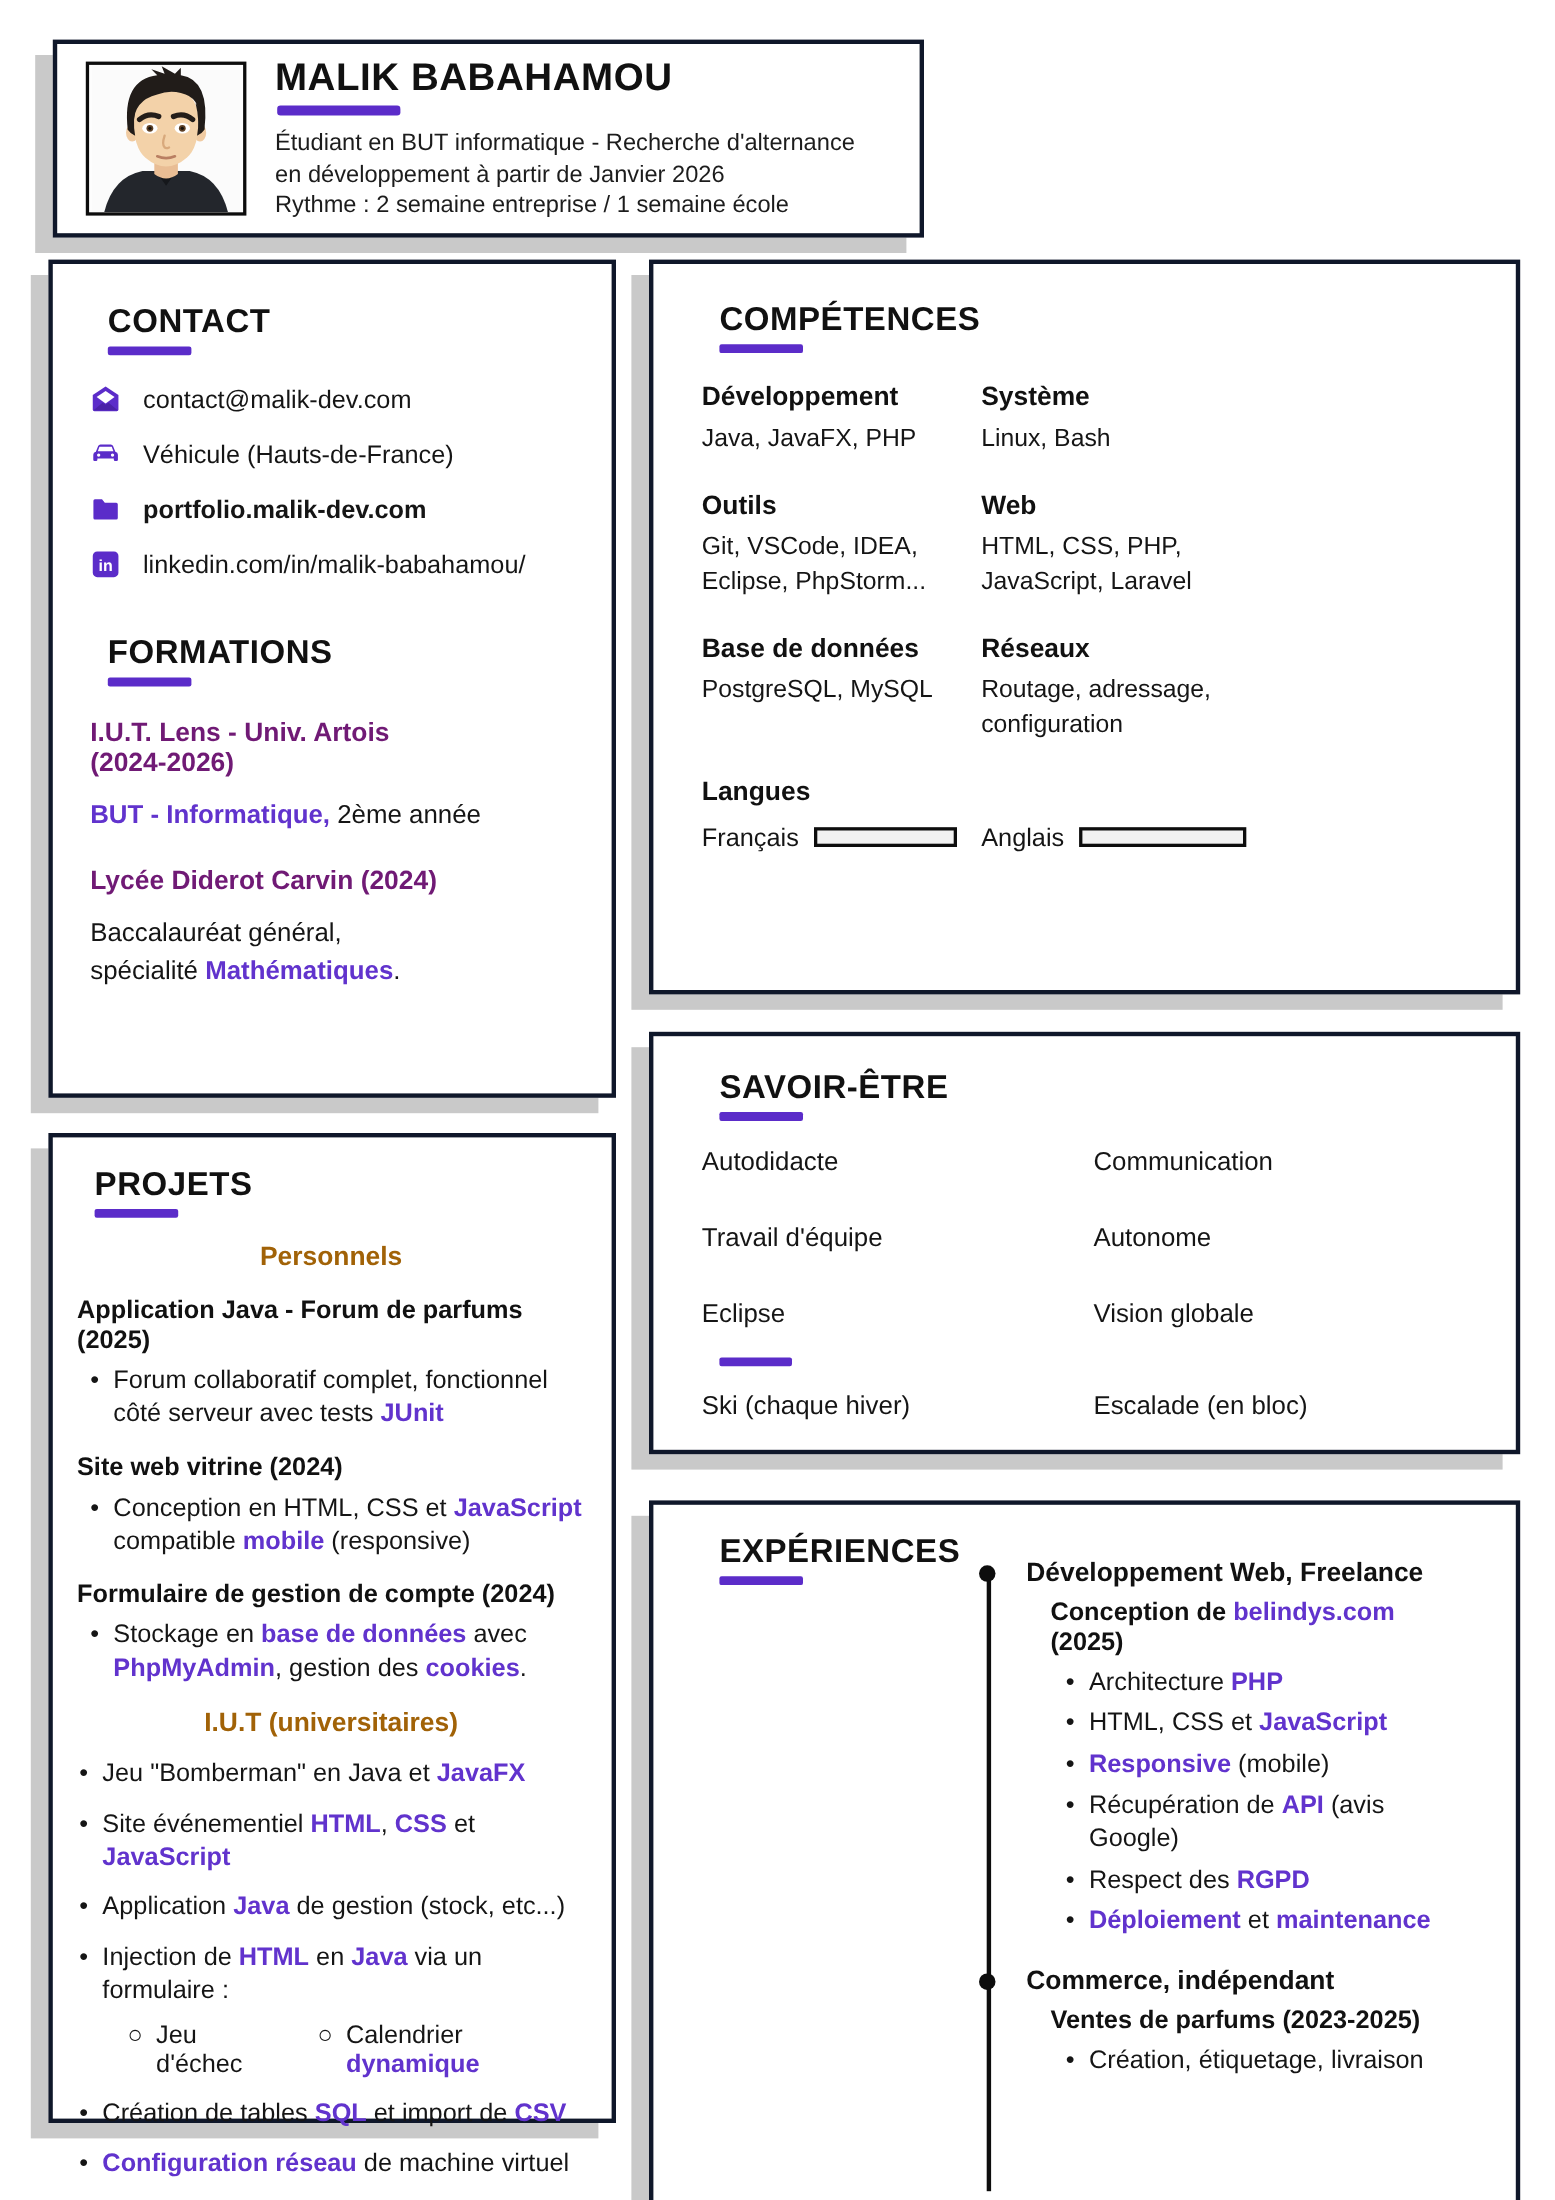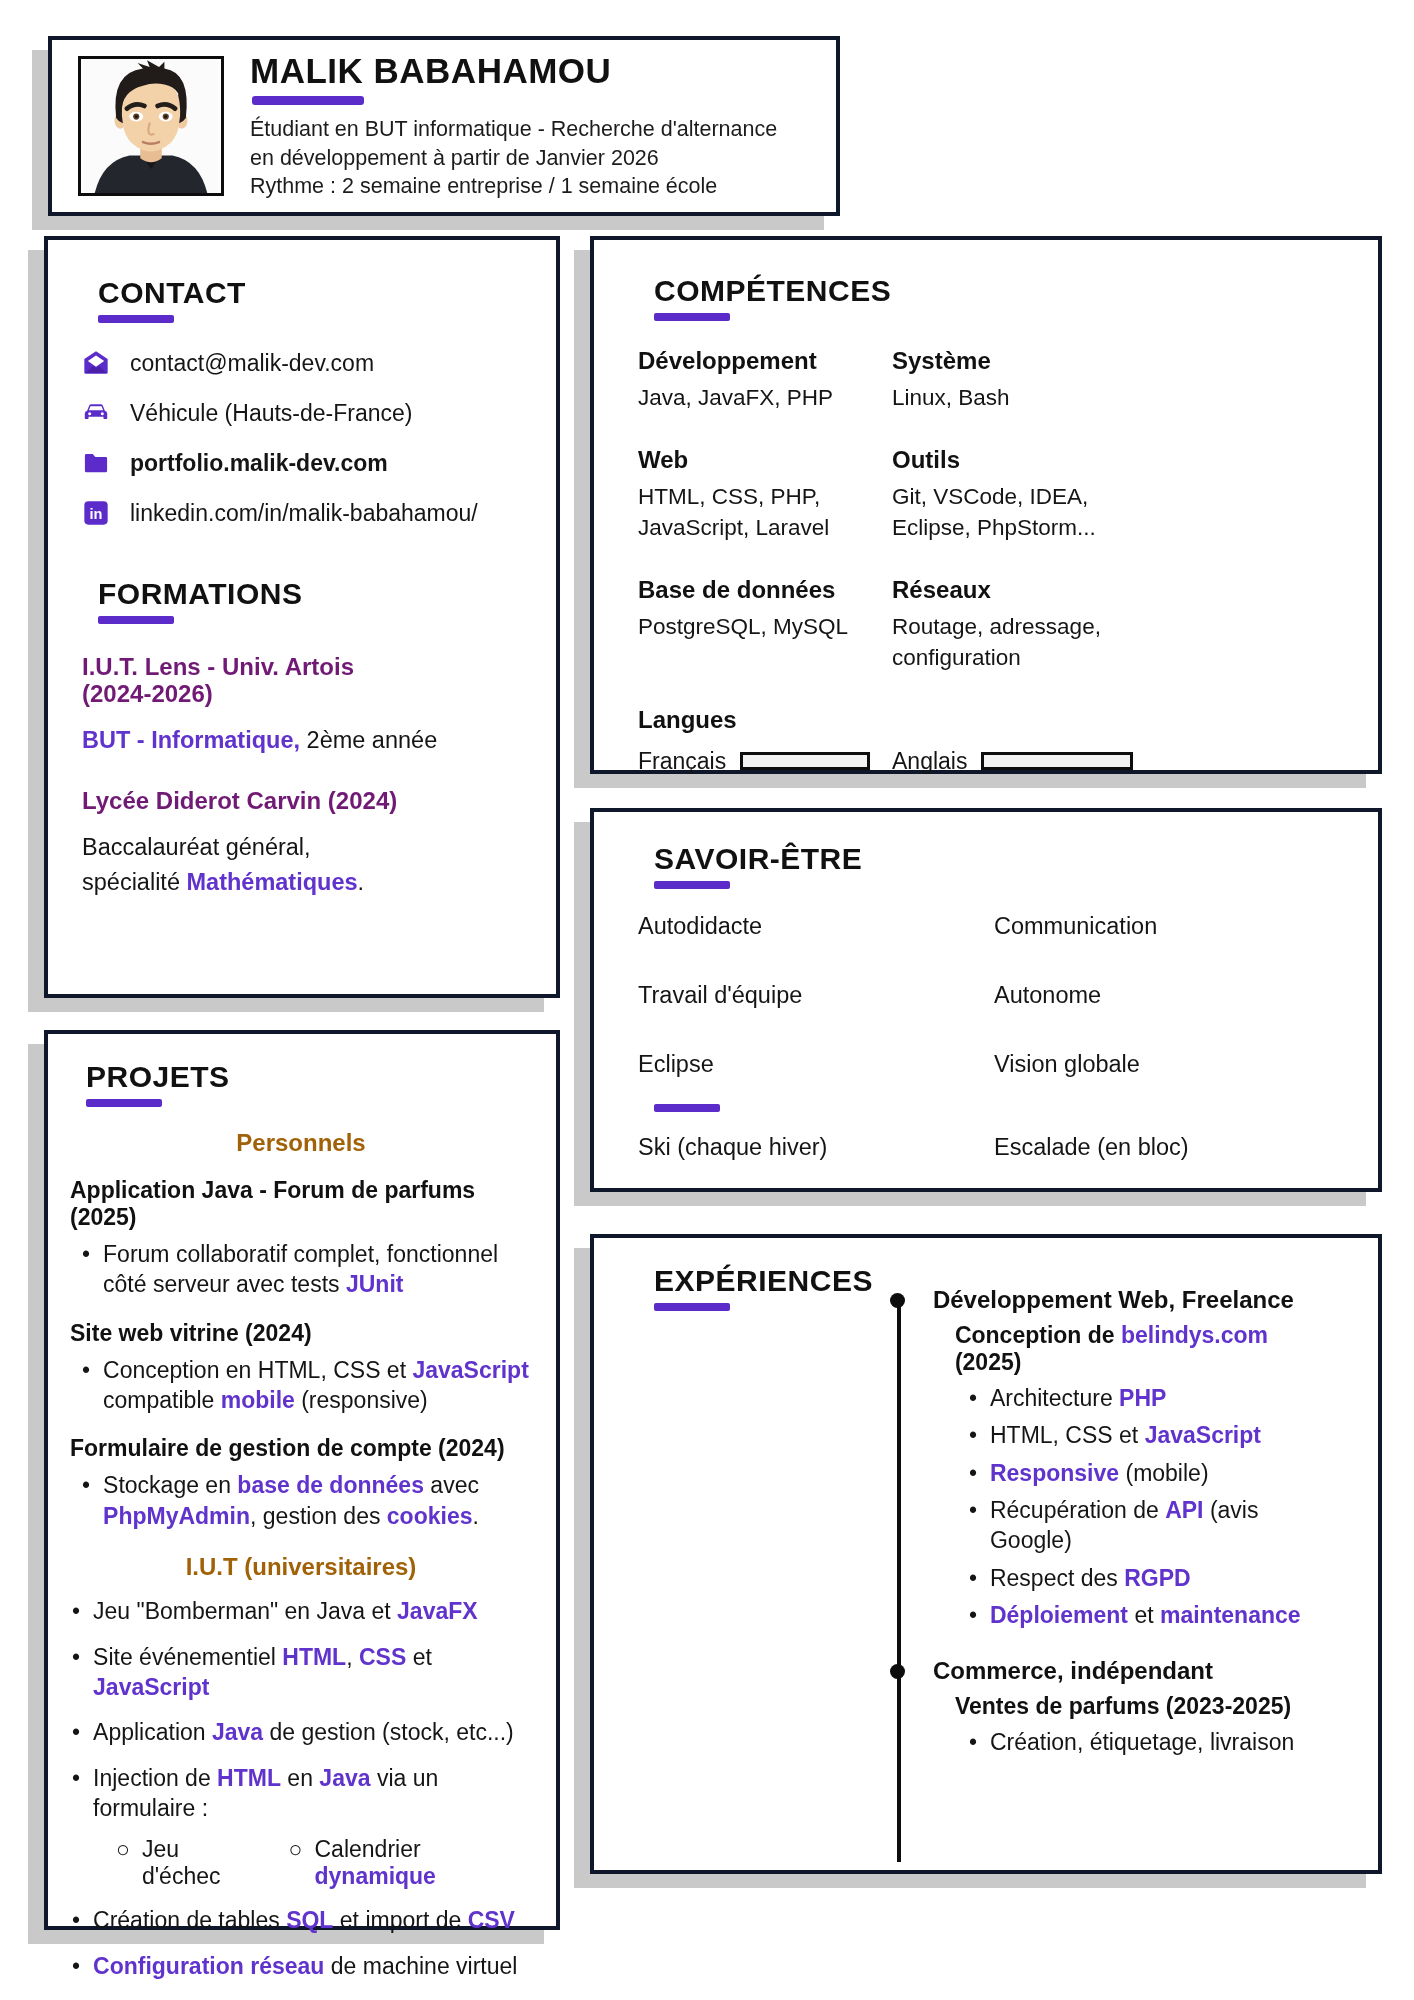--- a/index.html
+++ b/index.html
@@ -56,21 +56,21 @@
   
   .projets-box{ margin-top:32px; height:900px; padding:26px 24px 26px 22px; }
   .center-sub{ text-align:center; font-size:24px; font-weight:800; color:#a16207; margin-top:22px; }
   .proj-title{ font-size:23px; font-weight:800; color:#111; margin-top:20px; }
   .bullet-row{ display:flex; gap:13px; margin-top:8px; font-size:23px; line-height:1.32; padding-left:12px; }
   .bullet-row .bdot{ flex:0 0 auto; }
   .iut-list .bullet-row{ margin-top:15px; padding-left:2px; }
   .sub-bullets{ display:flex; gap:34px; margin-top:13px; padding-left:46px; font-size:23px; }
   .sub-bullets .grp{ display:flex; gap:12px; }
   
-  .competences-box{ height:538px; padding:34px 44px; }
+  .competences-box{ height:668px; padding:34px 44px; }
   .comp-grid{ display:grid; grid-template-columns:232px auto; column-gap:22px; margin-top:26px; }
   .comp-cell{ margin-bottom:32px; }
   .comp-label{ font-size:24px; font-weight:800; color:#111; }
   .comp-value{ font-size:22.5px; line-height:1.4; margin-top:7px; white-space:pre-line; }
   .lang-row{ display:grid; grid-template-columns:232px auto; column-gap:22px; margin-top:2px; }
   .lang-cell{ display:flex; align-items:center; gap:14px; font-size:23px; }
   .bar{ width:152px; height:18px; border:3px solid #0d0d0d; background:#f2f2f2; }
   .bar-fill{ height:100%; background:var(--accent); }
   
   .savoir-box{ margin-top:34px; height:384px; padding:30px 44px; }
@@ -279,28 +279,28 @@
       <div class="comp-grid">
         <div class="comp-cell">
           <div class="comp-label">Développement</div>
           <div class="comp-value">Java, JavaFX, PHP</div>
         </div>
         <div class="comp-cell">
           <div class="comp-label">Système</div>
           <div class="comp-value">Linux, Bash</div>
         </div>
         <div class="comp-cell">
+          <div class="comp-label">Outils</div>
+          <div class="comp-value">Git, VSCode, IDEA,
+Eclipse, PhpStorm...</div>
+        </div>
+        <div class="comp-cell">
           <div class="comp-label">Web</div>
           <div class="comp-value">HTML, CSS, PHP,
 JavaScript, Laravel</div>
-        </div>
-        <div class="comp-cell">
-          <div class="comp-label">Outils</div>
-          <div class="comp-value">Git, VSCode, IDEA,
-Eclipse, PhpStorm...</div>
         </div>
         <div class="comp-cell">
           <div class="comp-label">Base de données</div>
           <div class="comp-value">PostgreSQL, MySQL</div>
         </div>
         <div class="comp-cell">
           <div class="comp-label">Réseaux</div>
           <div class="comp-value">Routage, adressage,
 configuration</div>
         </div>

